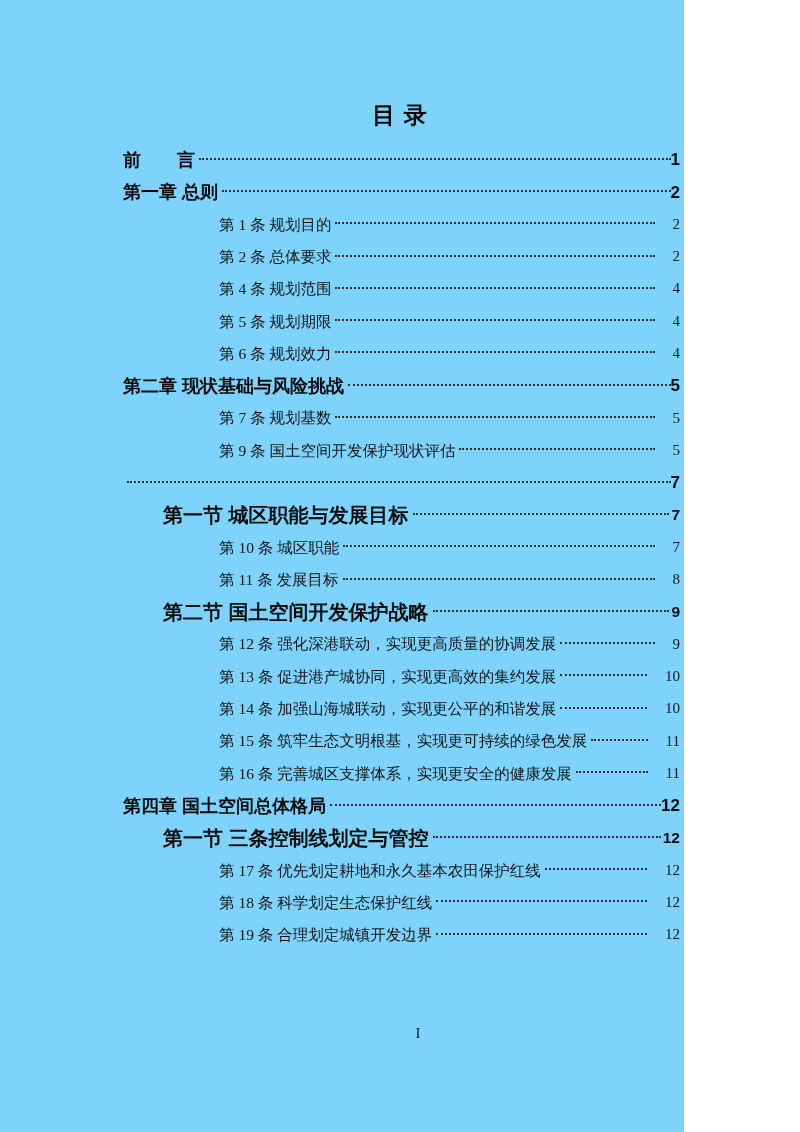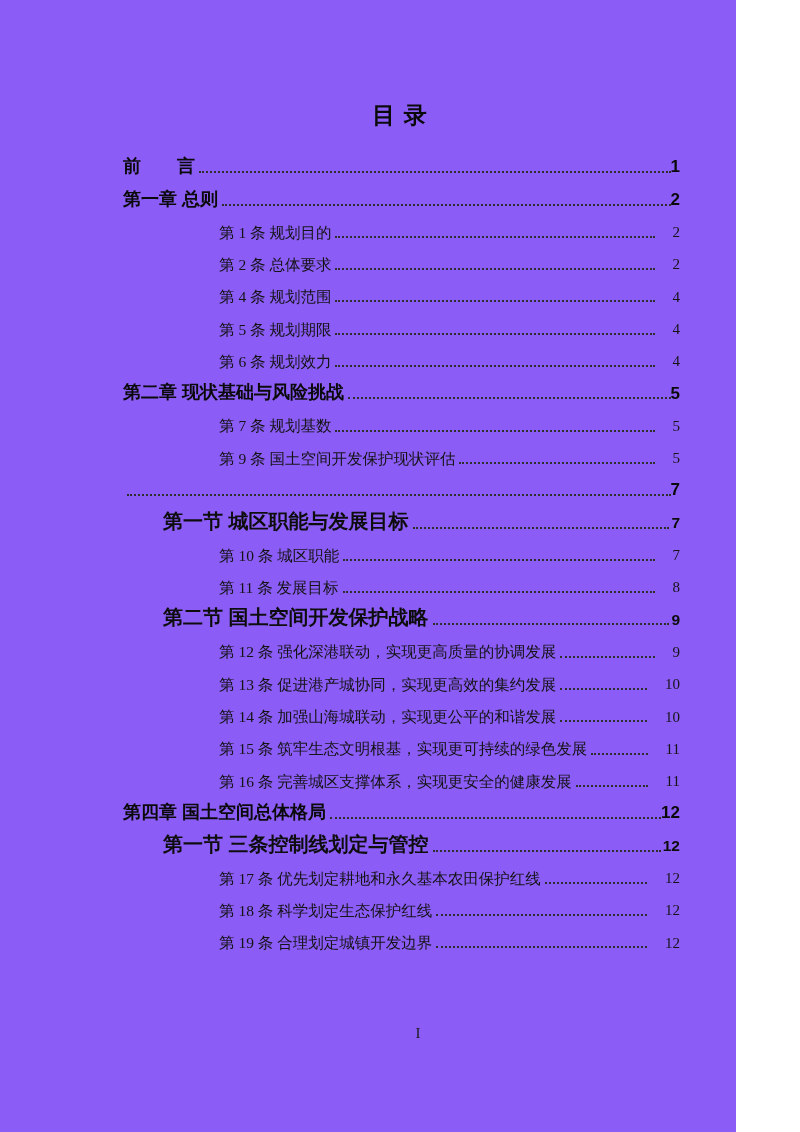--- a/index.html
+++ b/index.html
@@ -2,23 +2,23 @@
 <html><head>
 <meta charset="utf-8">
 <style>
   html, body {
     margin: 0;
     padding: 0;
     background: #ffffff;
   }
   .page {
     position: relative;
-    width: 736px;
+    width: 684px;
     height: 1132px;
-    background: #8b5cf6;
+    background: #7dd3fc;
     overflow: hidden;
     color: #111111;
   }
   .doc-title {
     position: absolute;
     top: 100px;
     left: 0;
     width: 800px;
     margin: 0;
     text-align: center;
@@ -30,21 +30,21 @@
     color: #0a0a0a;
   }
   .toc {
     position: absolute;
     top: 144px;
     left: 123px;
     width: 557px;
   }
   .toc-row {
     display: flex;
-    align-items: flex-end;
+    align-items: center;
     height: 32.3px;
     box-sizing: border-box;
   }
   .toc-label {
     white-space: pre;
     line-height: 1.05;
   }
   .leader {
     flex: 1;
     border-bottom: 2px dotted #2e2e2e;

